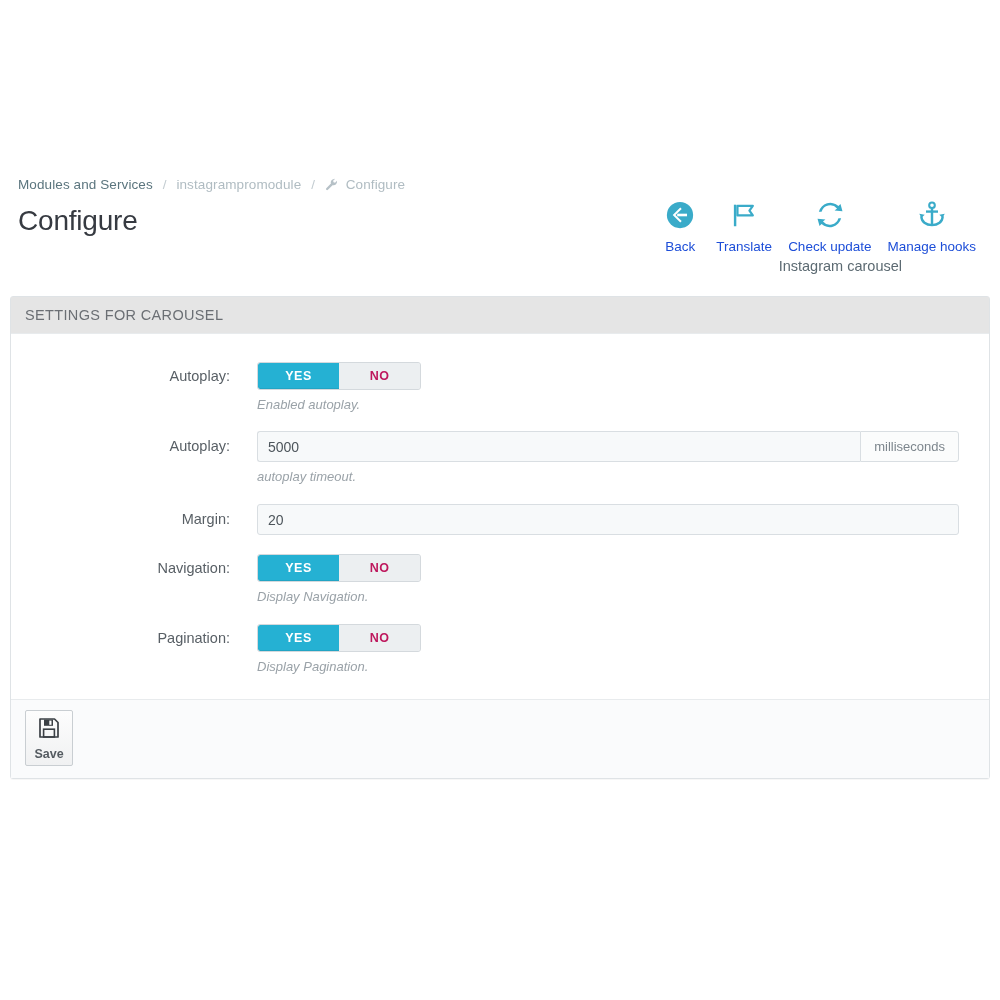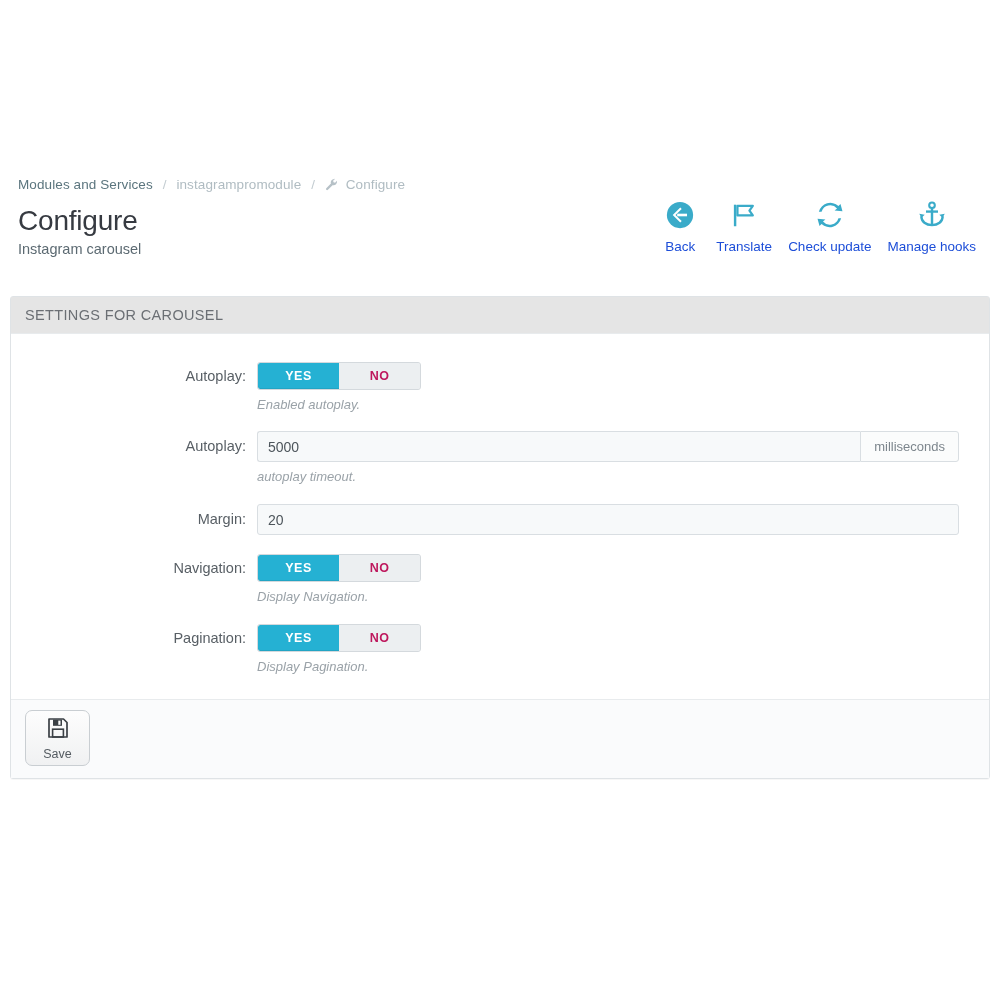--- a/index.html
+++ b/index.html
@@ -49,22 +49,23 @@
     font-weight: 400;
     color: #363a41;
     line-height: 34px;
     margin: 8px 0 0 0;
     letter-spacing: -0.2px;
   }
   .page-subtitle {
     font-size: 14.5px;
     color: #5c6a72;
     line-height: 20px;
-    margin-top: 1px;
+    margin-top: 18px;
     font-weight: 400;
+    text-align: right;
   }
 
   
   .toolbar {
     position: absolute;
     top: 198px;
     right: 16px;
     display: flex;
     align-items: flex-start;
     gap: 0px;
@@ -134,21 +135,21 @@
   .form-row {
     display: flex;
     align-items: flex-start;
     padding: 0 12px 0 0;
   }
   .form-row + .form-row { margin-top: 13px; }
   .form-label {
     width: 246px;
     flex: 0 0 246px;
     text-align: right;
-    padding-right: 11px;
+    padding-right: 27px;
     font-size: 14.5px;
     color: #585f65;
     line-height: 28px;
     white-space: nowrap;
   }
   .form-ctrl {
     flex: 1 1 auto;
     min-width: 0;
   }
   .help-text {
@@ -225,31 +226,32 @@
     border: 1px solid #d9dee2;
     border-radius: 0 3px 3px 0;
     background: #fbfcfc;
     font-size: 13px;
     color: #7d868d;
     white-space: nowrap;
   }
 
   
   .save-btn {
-    width: 65px;
+    width: 48px;
     min-height: 52px;
     border: 1px solid #c9ced2;
-    border-radius: 7px;
+    border-radius: 2px;
     background: linear-gradient(to bottom, #fdfdfd 0%, #f0f1f2 100%);
     display: flex;
     flex-direction: column;
     align-items: center;
     justify-content: center;
     padding: 5px 0 4px 0;
     cursor: pointer;
+    font-weight: bold;
   }
   .save-btn-label {
     font-size: 12.5px;
     color: #545b61;
     margin-top: 3px;
     line-height: 14px;
   }
 </style>
 </head>
 <body>

